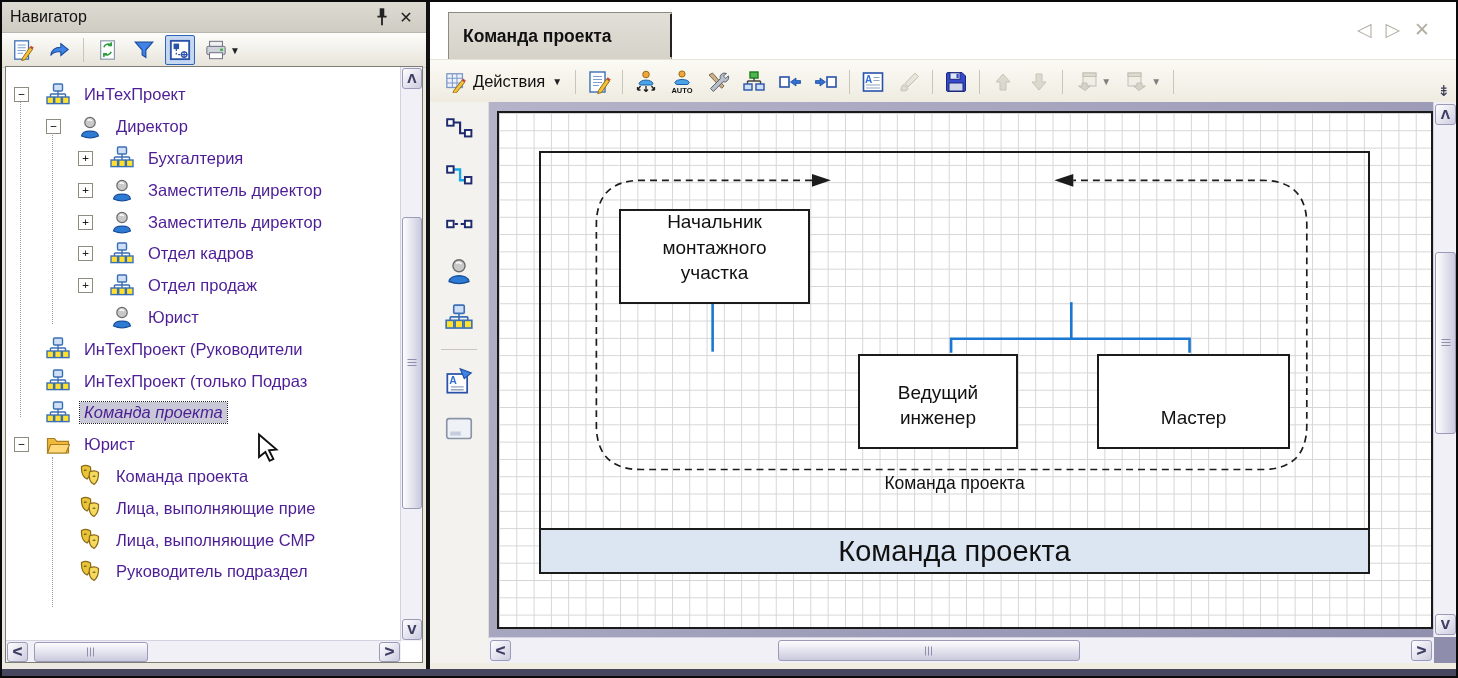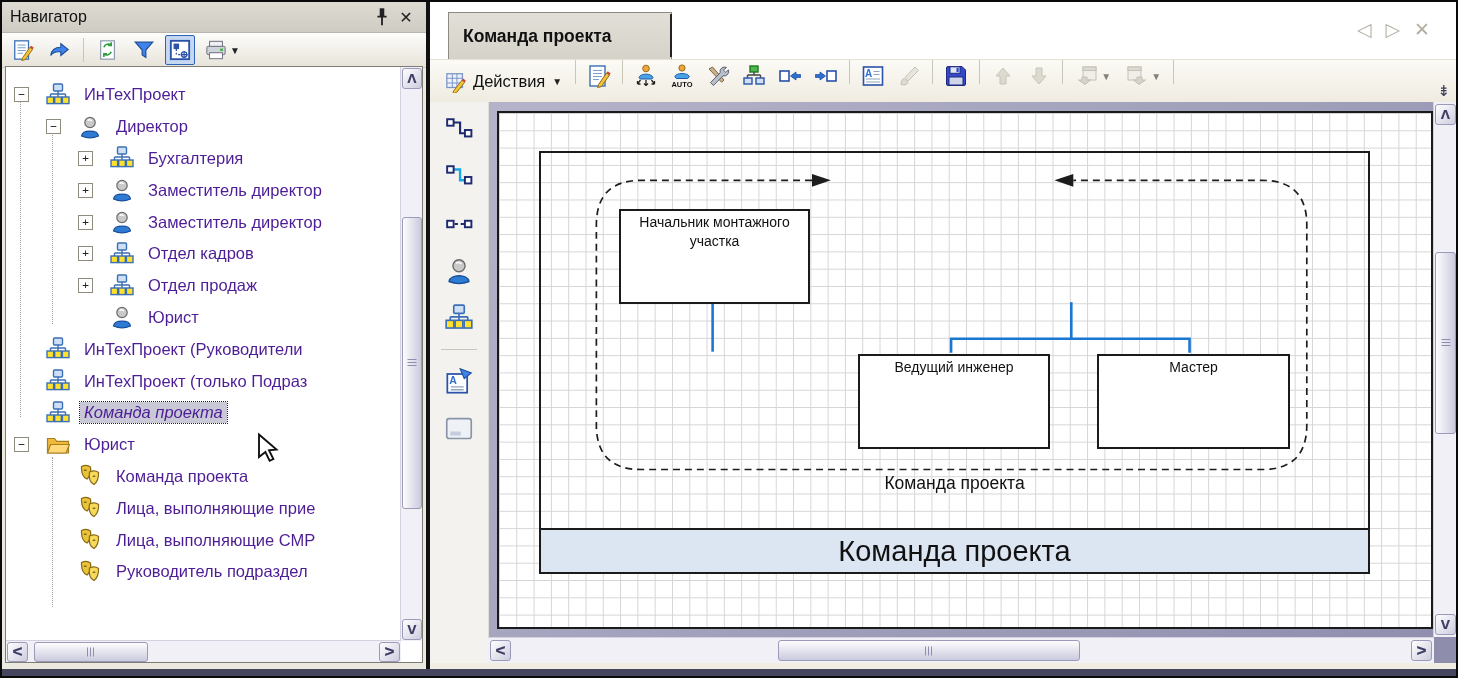--- a/index.html
+++ b/index.html
@@ -40,38 +40,38 @@
   .hsb{position:absolute;left:0;bottom:0;height:21px;background:#f1f0f7;border-top:1px solid #d4d2e0;}
   .vsb .sb-btn{position:absolute;left:1px;width:18px;height:19px;}
   .hsb .sb-btn{position:absolute;top:1px;width:19px;height:18px;}
   
   #right{position:absolute;left:428px;top:0;width:1026px;height:667px;background:#fff;}
   #tabbar{position:relative;height:57px;background:#fff;}
   .tab{position:absolute;left:18px;top:10px;width:208px;height:47px;background:linear-gradient(#e2dfd8,#d5d2c9);border:1px solid #8d8b80;border-bottom:none;display:flex;align-items:center;padding-left:14px;font-size:17.5px;font-weight:bold;color:#111;}
   .tab-caret{position:absolute;left:240px;top:12px;width:2px;height:43px;background:#222;}
   .tabnav{position:absolute;right:26px;top:16px;display:flex;gap:14px;color:#b3afa2;font-size:19px;}
   .tabnav span{cursor:default;}
-  #dtoolbar{position:relative;height:43px;background:linear-gradient(#fbfaf5,#efebe0);border-top:1px solid #e6e2d6;border-bottom:1px solid #d9d5c8;display:flex;padding-left:8px;gap:4px;}
+  #dtoolbar{position:relative;height:43px;background:linear-gradient(#fbfaf5,#efebe0);border-top:1px solid #e6e2d6;border-bottom:1px solid #d9d5c8;display:flex;align-items:center;padding-left:8px;gap:4px;}
   #dtoolbar .tbtn{width:30px;height:30px;}
   #dtoolbar .tbtn svg{width:24px;height:24px;}
   .actions-btn{display:flex;align-items:center;gap:5px;padding:2px 6px;border-radius:2px;font-size:16.5px;color:#111;}
   .gr{opacity:.55;}
   .ovf{position:absolute;right:6px;bottom:3px;font-size:15px;color:#3a3a55;}
   
   #content{position:absolute;left:0;top:100px;width:1026px;height:535px;display:flex;}
   #stencil{width:58px;background:#f3f2ee;border-right:1px solid #e0ded6;display:flex;flex-direction:column;align-items:center;padding-top:12px;gap:15px;}
   .sbtn{width:34px;height:32px;display:flex;align-items:center;justify-content:center;}
   .sbtn svg{width:28px;height:28px;}
   .s-sep{width:36px;height:1px;background:#c9c6bb;}
   #viewport{position:relative;flex:1;background:linear-gradient(135deg,#b4b3c9,#908fae);overflow:hidden;}
   #page{position:absolute;left:8px;top:9px;right:0px;bottom:8px;background:#fff;border:2px solid #1a1a1a;
     background-image:linear-gradient(#d5d5d5 1px,transparent 1px),linear-gradient(90deg,#d5d5d5 1px,transparent 1px);
     background-size:17.3px 17.3px;}
   #ovl{position:absolute;left:0;top:0;width:100%;height:100%;}
-  .dbox{position:absolute;background:#fff;border:2px solid #1b1b1b;display:flex;align-items:flex-start;justify-content:center;text-align:center;font-size:14px;color:#111;line-height:1.35;padding:2px;box-sizing:border-box;}
+  .dbox{position:absolute;background:#fff;border:2px solid #1b1b1b;display:flex;align-items:flex-end;justify-content:center;text-align:center;font-size:19px;color:#111;line-height:1.35;padding:16px;box-sizing:border-box;}
   #frame{position:absolute;left:40px;top:38px;width:831px;height:423px;border:2px solid #1b1b1b;box-sizing:border-box;}
   #grouplabel{position:absolute;left:40px;top:360px;width:831px;text-align:center;font-size:17.5px;color:#111;}
   #dtitle{position:absolute;left:40px;top:415px;width:831px;height:46px;background:#dce6f2;border:2px solid #1b1b1b;box-sizing:border-box;display:flex;align-items:center;justify-content:center;font-size:29px;color:#111;}
   #vsb2{height:535px;}
   #hrow{position:absolute;left:0;top:635px;width:1026px;height:26px;display:flex;}
   #hrow .sp{width:58px;background:#f3f2ee;}
   #hsb2{position:relative;flex:1;background:#f1f0f7;border-top:1px solid #d4d2e0;}
   #hsb2 .sb-btn{position:absolute;top:2px;width:19px;height:19px;}
   #corner{width:22px;background:#8e8dab;}
   #rstrip{position:absolute;left:0;top:661px;width:1026px;height:6px;background:#f0ede2;}
@@ -612,21 +612,21 @@
             <polygon points="315,61.5 315,74.5 334,68" fill="#1c1c1c"></polygon>
             <polygon points="578,61.5 578,74.5 559,68" fill="#1c1c1c"></polygon>
             <path d="M215 191 V241" stroke="#1a77d2" stroke-width="2.6" fill="none"></path>
             <path d="M576 191 V228" stroke="#1a77d2" stroke-width="2.6" fill="none"></path>
             <path d="M455 242 V228 H695 V242" stroke="#1a77d2" stroke-width="2.6" fill="none"></path>
           </svg>
           <div id="frame"></div>
           <div class="dbox" style="left:120px;top:96px;width:191px;height:95px;">
               <span>Начальник монтажного участка</span>
             </div>
-          <div class="dbox" style="left:359px;top:241px;width:192px;height:95px;">
+          <div class="dbox" style="left:359px;top:241px;width:160px;height:95px;">
               <span>Ведущий инженер</span>
             </div>
           <div class="dbox" style="left:598px;top:241px;width:193px;height:95px;">
               <span>Мастер</span>
             </div>
           <div id="grouplabel">Команда проекта</div>
           <div id="dtitle">
               <span>Команда проекта</span>
             </div>
         </div>

